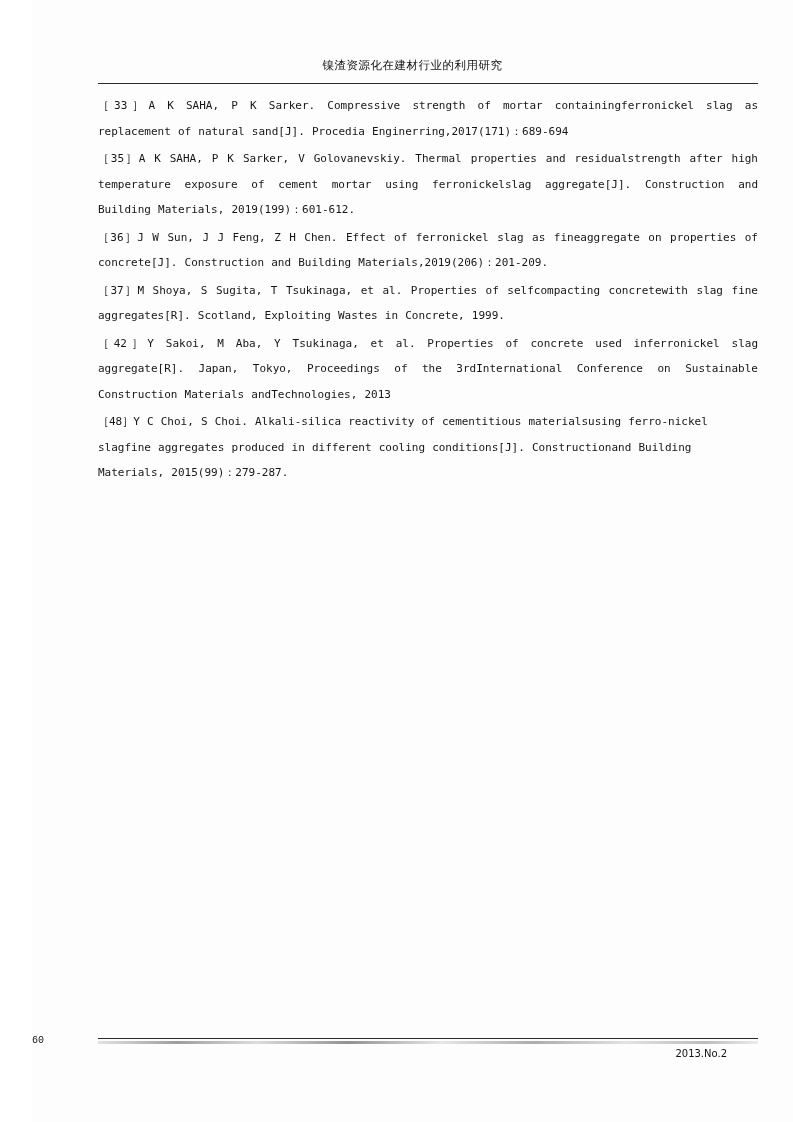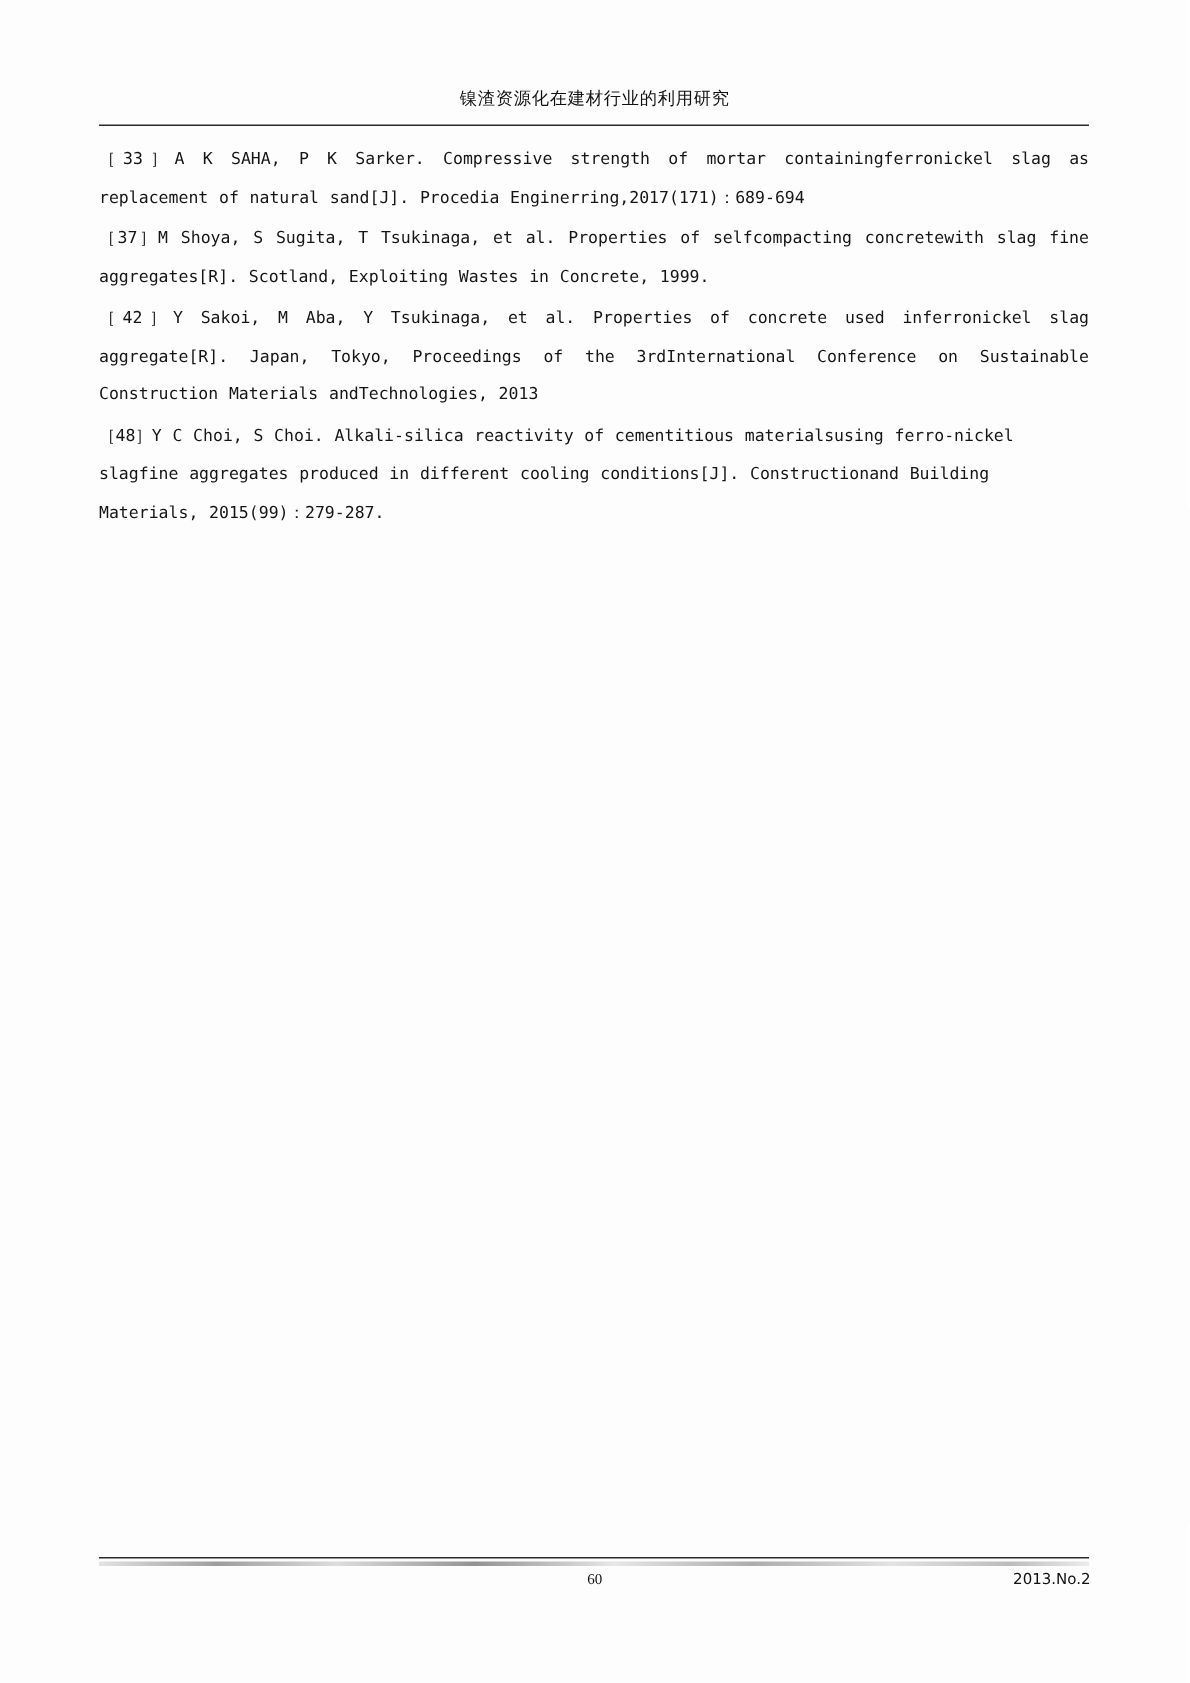--- a/index.html
+++ b/index.html
@@ -12,20 +12,21 @@
     height: 1122px;
     font-family: "Liberation Serif", serif;
     color: #1a1a1a;
     position: relative;
     overflow: hidden;
   }
   .page {
     position: absolute;
     inset: 0;
     background: #fdfdfd;
+    margin-left: 32px;
   }
   .running-head {
     position: absolute;
     top: 58px;
     left: 0;
     right: 0;
     text-align: center;
     font-family: "DejaVu Sans", sans-serif;
     font-size: 11.5px;
     letter-spacing: 0.5px;
@@ -81,25 +82,24 @@
       rgba(40,40,40,0.5) 38%,
       rgba(40,40,40,0.1) 52%,
       rgba(40,40,40,0.38) 66%,
       rgba(40,40,40,0.12) 80%,
       rgba(40,40,40,0.3) 92%,
       rgba(40,40,40,0.08) 100%);
     filter: blur(0.4px);
   }
   .page-number {
     position: absolute;
-    bottom: 63px;
+    bottom: 76px;
     left: 0;
     right: 0;
-    text-align: center;
-    font-family: Liberation Serif, serif;
+    font-family: Liberation Mono, monospace;
     font-size: 10px;
     color: #111;
   }
   .issue-label {
     position: absolute;
     bottom: 63px;
     right: 66px;
     font-family: "DejaVu Sans", sans-serif;
     font-size: 10px;
     color: #111;
@@ -109,20 +109,22 @@
 <body>
 
 <div class="page">
 
   <div class="running-head">镍渣资源化在建材行业的利用研究</div>
 
   <div class="rule-top"></div>
 
   <div class="content">
     <p class="ref">［33］A K SAHA, P K Sarker. Compressive strength of mortar containingferronickel slag as replacement of natural sand[J]. Procedia Enginerring,2017(171)：689-694</p>
+    <p class="ref">［35］A K SAHA, P K Sarker, V Golovanevskiy. Thermal properties and residualstrength after high temperature exposure of cement mortar using ferronickelslag aggregate[J]. Construction and Building Materials, 2019(199)：601-612.</p>
+    <p class="ref">［36］J W Sun, J J Feng, Z H Chen. Effect of ferronickel slag as fineaggregate on properties of concrete[J]. Construction and Building Materials,2019(206)：201-209.</p>
     <p class="ref">［37］M Shoya, S Sugita, T Tsukinaga, et al. Properties of selfcompacting concretewith slag fine aggregates[R]. Scotland, Exploiting Wastes in Concrete, 1999.</p>
     <p class="ref">［42］Y Sakoi, M Aba, Y Tsukinaga, et al. Properties of concrete used inferronickel slag aggregate[R]. Japan, Tokyo, Proceedings of the 3rdInternational Conference on Sustainable Construction Materials andTechnologies, 2013</p>
     <p class="ref">［48］Y C Choi, S Choi. Alkali‐silica reactivity of cementitious materialsusing ferro-nickel slagfine aggregates produced in different cooling conditions[J]. Constructionand Building Materials, 2015(99)：279-287.</p>
   </div>
 
   <div class="footer-rule"></div>
 
   <div class="page-number">60</div>
 
   <div class="issue-label">2013.No.2</div>

